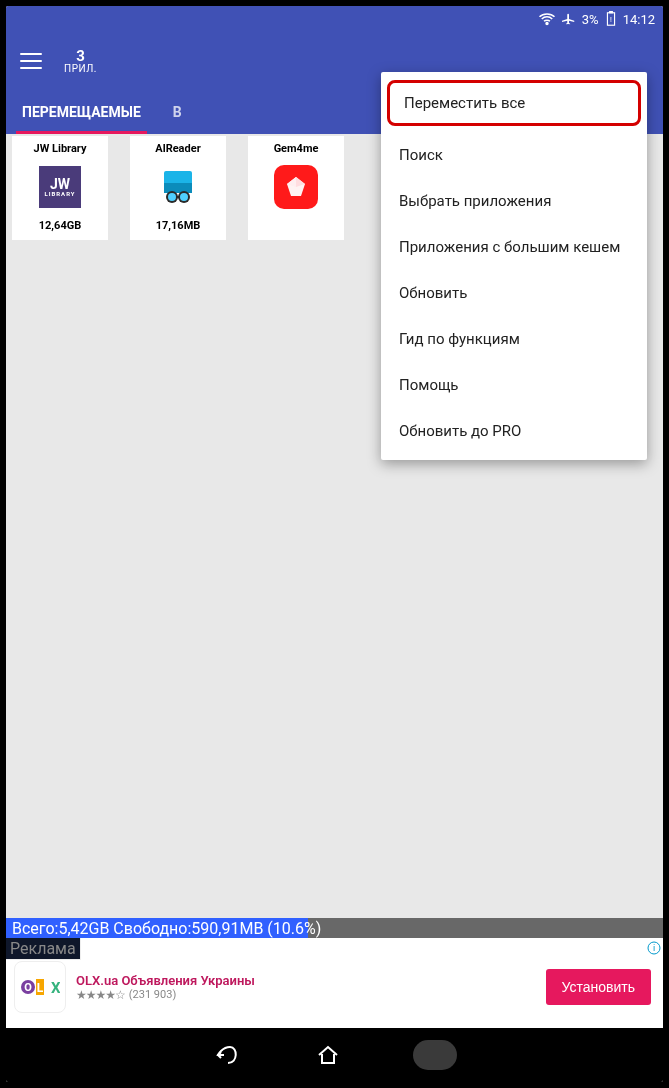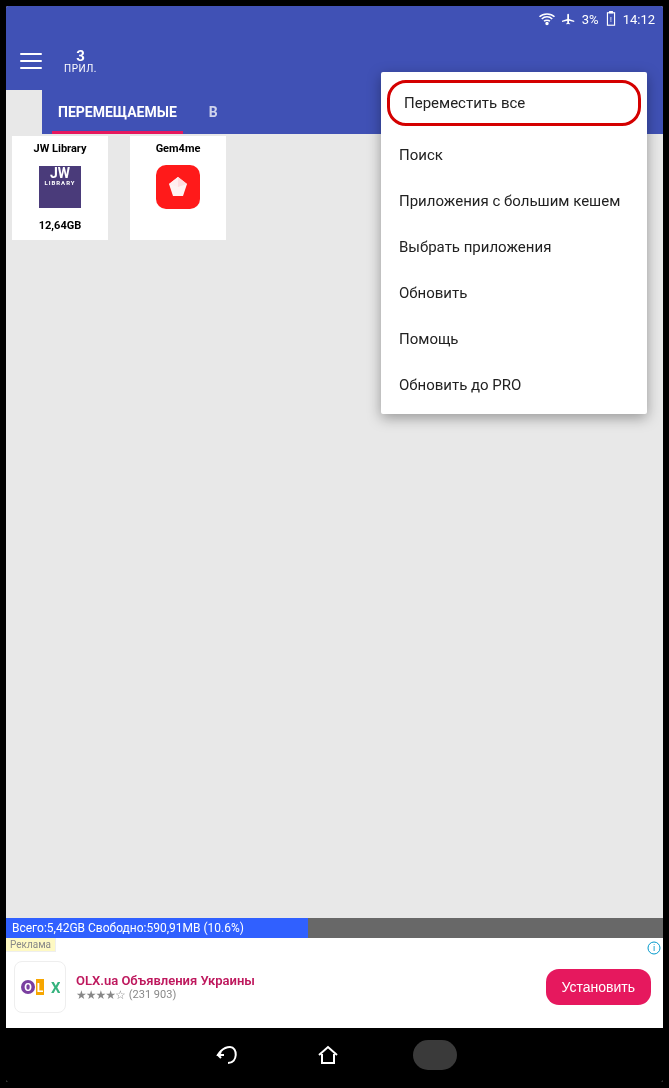--- a/index.html
+++ b/index.html
@@ -50,21 +50,20 @@
   .count-block .lbl { font-size:10px; letter-spacing:0.5px; }
   
   .tabs {
     height: 44px;
     background: #4051B5;
     display: flex;
     align-items: center;
     font-size: 14px;
     font-weight: 700;
     color: rgba(255,255,255,0.75);
-    margin-left: 36px;
   }
   .tab { padding: 0 16px; height:100%; display:flex; align-items:center; cursor:pointer; position:relative; }
   .tab.active { color:#fff; }
   .tab.active::after {
     content:""; position:absolute; left:10px; right:10px; bottom:0; height:3px; background:#E6185E;
   }
   
   .content { flex:1; background:#e8e8e8; position:relative; overflow:hidden; }
   .app-row { display:flex; gap:22px; padding:2px 6px 0 6px; }
   .app-card {
@@ -72,48 +71,48 @@
     background:#fff;
     text-align:center;
     padding:6px 4px 8px;
     font-size:11px;
     cursor:pointer;
   }
   .app-card .name { font-weight:700; font-size:11px; white-space:nowrap; overflow:hidden; text-overflow:ellipsis; }
   .app-card .icon-wrap { height:52px; display:flex; align-items:center; justify-content:center; margin:6px 0; }
   .app-card .size { font-weight:700; font-size:11px; }
   .app-card .size.ad { color:#E6185E; }
-  .icon-jw { width:42px; height:42px; background:#4a3b7a; color:#fff; display:flex; flex-direction:column; align-items:center; font-weight:700; font-size:14px; line-height:1; }
+  .icon-jw { width:42px; height:42px; background:#4a3b7a; color:#fff; display:flex; flex-direction:column; align-items:center; justify-content:center; font-weight:700; font-size:14px; line-height:1; }
   .icon-jw small { font-size:6px; letter-spacing:1px; }
   .icon-al { width:44px; height:44px; }
   .icon-gem { width:44px; height:44px; background:#ff1a1a; border-radius:10px; display:flex; align-items:center; justify-content:center; }
   
   .storage-bar {
     position:absolute; left:0; right:0; bottom:90px;
     height:20px;
     background:#686868;
-    font-size:12px; color:#fff;
+    font-size:16px; color:#fff;
     display:flex; align-items:center;
   }
   .storage-fill { background:#3060ff; height:100%; display:flex; align-items:center; padding-left:6px; white-space:nowrap; }
   
   .ad {
     position:absolute; left:0; right:0; bottom:0;
     height:90px; background:#fff;
     display:flex; align-items:center; padding:6px 12px 6px 8px;
   }
-  .ad .label { position:absolute; top:0; left:0; font-size:10px; color:#888; background:#fef9c3; padding:1px 4px; border:1px solid #eee; border-top:none; border-left:none;}
+  .ad .label { position:absolute; top:0; left:0; font-size:16px; color:#888; background:#0f172a; padding:1px 4px; border:1px solid #eee; border-top:none; border-left:none;}
   .ad .info-icon { position:absolute; top:2px; right:2px; width:14px; height:14px; }
   .olx-icon { width:52px; height:52px; border-radius:8px; background:#fff; border:1px solid #eee; display:flex; align-items:center; justify-content:center; margin-right:10px; margin-top:8px;}
   .ad-text { flex:1; margin-top:8px;}
   .ad-title { font-size:13px; font-weight:600; color:#be185d; }
   .ad-rating { font-size:11px; color:#888; display:flex; align-items:center; gap:4px;}
   .stars { color:#888; font-size:12px; letter-spacing:-1px;}
   .install-btn {
-    background:#E6185E; color:#fff; border:none; border-radius:13px;
+    background:#E6185E; color:#fff; border:none; border-radius:3px;
     padding:10px 16px; font-size:14px; font-weight:500; cursor:pointer; margin-top:8px;
   }
   
   .menu {
     position:absolute;
     top: 66px; right: 16px;
     width: 266px;
     background:#fff;
     box-shadow: 0 4px 14px rgba(0,0,0,0.35);
     border-radius:2px;
@@ -122,21 +121,21 @@
   }
   .menu-item {
     padding: 14px 18px;
     font-size:15px;
     color:#222;
     cursor:pointer;
   }
   .menu-item.highlight {
     margin: 2px 6px 6px 6px;
     border: 3px solid #d40000;
-    border-radius: 19px;
+    border-radius: 8px;
     padding: 11px 14px;
   }
   
   .navbar {
     height: 54px;
     background:#000;
     display:flex;
     align-items:center;
     justify-content:center;
     gap:70px;
@@ -195,20 +194,35 @@
     <div class="app-row">
 
       <div class="app-card">
         <div class="name">JW Library</div>
         <div class="icon-wrap">
           <div class="icon-jw">JW<small>LIBRARY</small></div>
         </div>
         <div class="size">12,64GB</div>
       </div>
 
+      <div class="app-card">
+        <div class="name">AlReader</div>
+        <div class="icon-wrap">
+          <svg class="icon-al" viewBox="0 0 44 44">
+            <rect x="8" y="6" width="28" height="22" rx="2" fill="#1BB4E8"></rect>
+            <rect x="8" y="18" width="28" height="10" fill="#0b8cbb"></rect>
+            <circle cx="16" cy="32" r="6" fill="#2a2a2a"></circle>
+              <circle cx="28" cy="32" r="6" fill="#2a2a2a"></circle>
+            <circle cx="16" cy="32" r="4" fill="#4fd0ff"></circle>
+              <circle cx="28" cy="32" r="4" fill="#4fd0ff"></circle>
+            <rect x="21" y="31" width="2" height="2" fill="#2a2a2a"></rect>
+          </svg>
+        </div>
+        <div class="size">17,16MB</div>
+      </div>
 
       <div class="app-card">
         <div class="name">Gem4me</div>
         <div class="icon-wrap">
           <div class="icon-gem">
             <svg width="26" height="26" viewBox="0 0 26 26">
               <polygon points="13,3 22,10 18,22 8,22 4,10" fill="#fff" opacity="0.95"></polygon>
               <polygon points="13,3 22,10 13,13" fill="#ffdde0"></polygon>
               <polygon points="13,3 4,10 13,13" fill="#ffeef0"></polygon>
             </svg>
@@ -248,23 +262,24 @@
         </div>
       </div>
       <button class="install-btn">Установить</button>
     </div>
 
   </div>
 
   <div class="menu">
     <div class="menu-item highlight">Переместить все</div>
     <div class="menu-item">Поиск</div>
+    <div class="menu-item">Выбрать приложения</div>
     <div class="menu-item">Приложения с большим кешем</div>
-    <div class="menu-item">Выбрать приложения</div>
     <div class="menu-item">Обновить</div>
+    <div class="menu-item">Гид по функциям</div>
     <div class="menu-item">Помощь</div>
     <div class="menu-item">Обновить до PRO</div>
   </div>
 
   <div class="navbar">
     <div class="nav-btn">
       <svg width="28" height="24" viewBox="0 0 28 24" fill="none" stroke="#fff" stroke-width="2">
         <path d="M16 4 C 8 4 4 12 4 12 L 10 12"></path>
           <path d="M7 9 L4 12 L7 15"></path>
         <path d="M16 4 C 24 4 24 20 14 20"></path>

